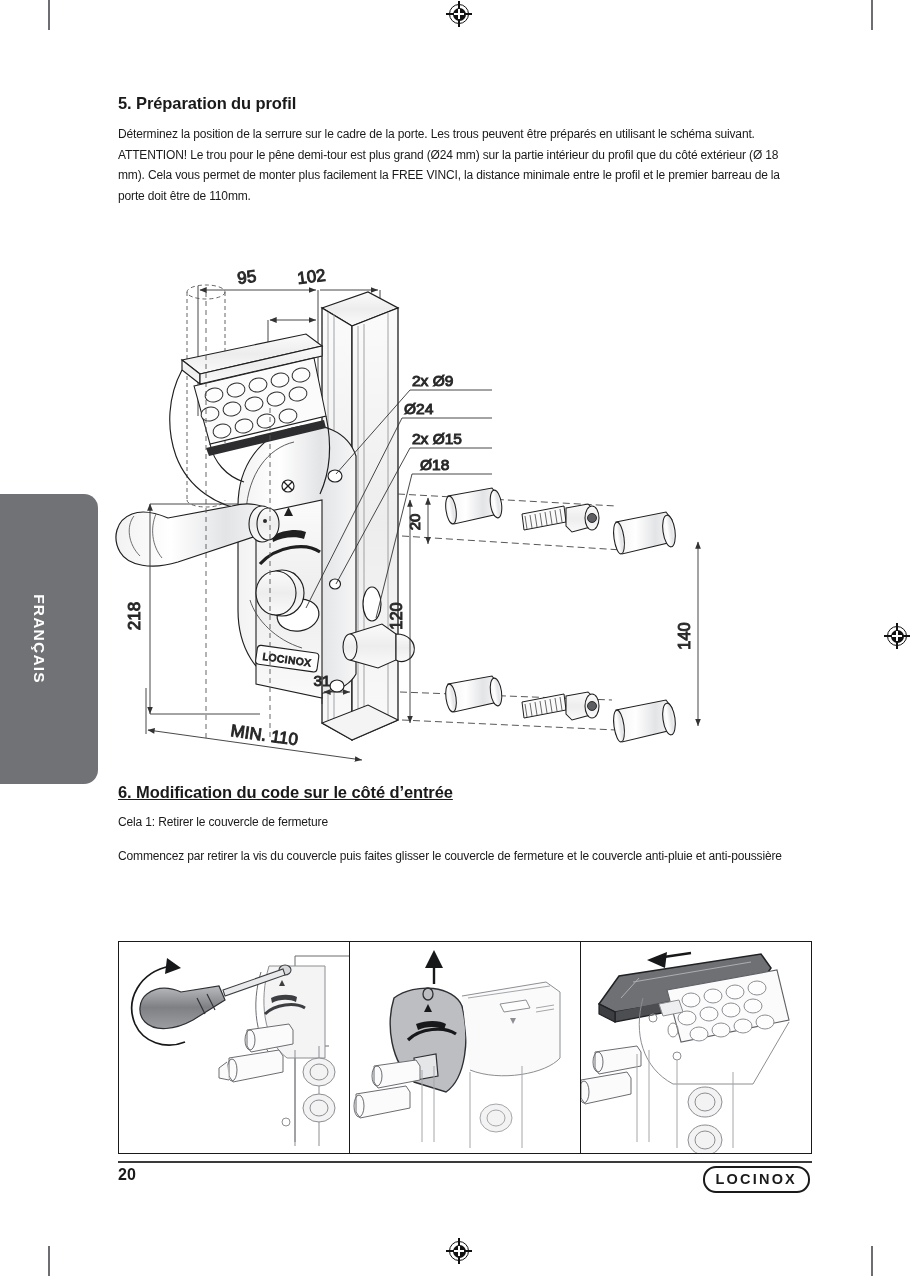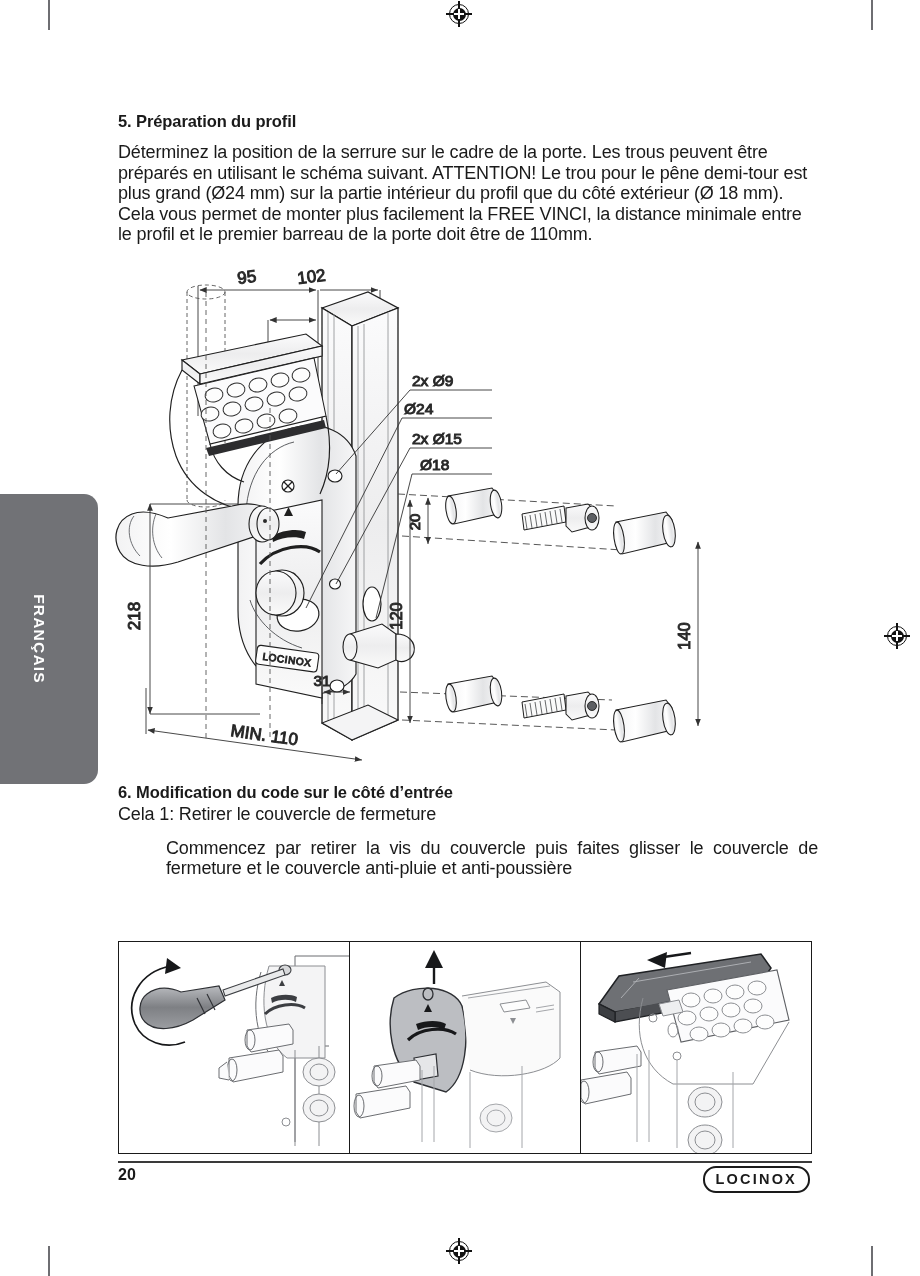--- a/index.html
+++ b/index.html
@@ -24,28 +24,28 @@
 
   
   .lang-tab{position:absolute;left:-42px;top:494px;width:140px;height:290px;
        background:#717276;border-radius:0 14px 14px 0;}
   .lang-tab span{position:absolute;right:14px;top:50%;
        transform:translateY(-50%) rotate(90deg);transform-origin:center;
        color:#fff;font-weight:bold;font-size:15.5px;letter-spacing:1.2px;
        white-space:nowrap;}
 
   
-  .content{position:absolute;left:118px;top:112px;width:690px;}
+  .content{position:absolute;left:118px;top:94px;width:690px;}
   h2.sec{font-size:16.5px;font-weight:bold;margin:0 0 11px 0;letter-spacing:-0.1px;}
-  p.body{font-size:18px;line-height:20.6px;margin:0 0 6px 0;
+  p.body{font-size:12px;line-height:20.6px;margin:0 0 6px 0;
        letter-spacing:-0.15px;}
-  p.just{text-align:justify;margin-left:48px;}
+  p.just{text-align:justify;}
 
   .sec6-wrap{position:absolute;left:118px;top:783px;width:700px;}
-  .sec6-wrap h2.sec{margin-bottom:2px;}
+  .sec6-wrap h2.sec{margin-bottom:10px;text-decoration:underline;}
   .sec6-wrap p.body{margin-bottom:13px;}
 
   
   .figure{position:absolute;left:110px;top:268px;width:700px;height:510px;}
   .figure svg{display:block;}
 
   
   .panels{position:absolute;left:118px;top:941px;width:694px;height:213px;
        display:flex;border:1.6px solid #1a1a1a;box-sizing:border-box;background:#fff;}
   .panel{flex:1;position:relative;overflow:hidden;}

